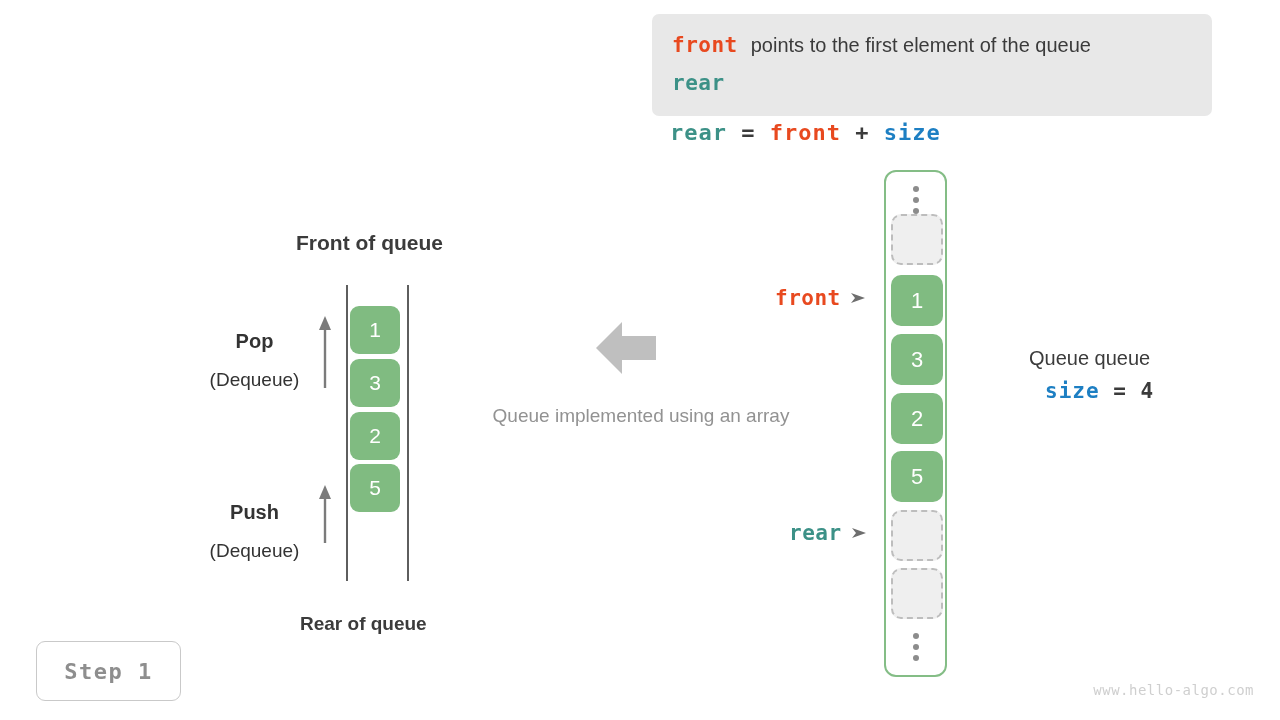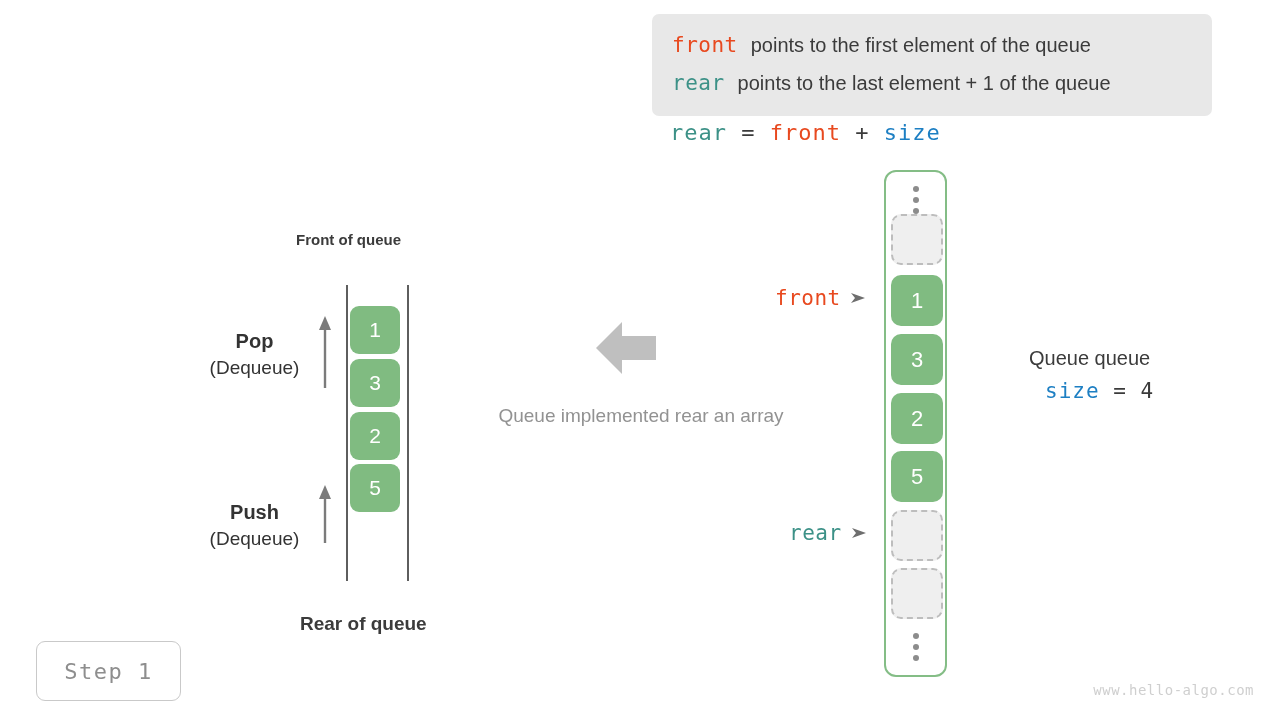--- a/index.html
+++ b/index.html
@@ -29,21 +29,21 @@
     padding: 12px 20px 0 20px;
   }
   .legend-row {
     height: 38px;
     display: flex;
     align-items: center;
     white-space: nowrap;
   }
   .mono {
     font-family: "DejaVu Sans Mono", "Liberation Mono", monospace;
-    font-weight: normal;
+    font-weight: bold;
   }
   .kw-front { color: #e8491f; }
   .kw-rear  { color: #3c9187; }
   .kw-size  { color: #1d7fc3; }
   .legend-kw {
     font-size: 21px;
     letter-spacing: 0.5px;
   }
   .legend-desc {
     font-size: 20px;
@@ -60,21 +60,21 @@
     letter-spacing: 1px;
     white-space: nowrap;
   }
   #formula .op { color: #3b3b3b; }
 
   
   #front-of-queue-label {
     position: absolute;
     left: 296px;
     top: 231px;
-    font-size: 15px;
+    font-size: 21px;
     font-weight: bold;
     color: #3b3b3b;
     white-space: nowrap;
   }
   #rear-of-queue-label {
     position: absolute;
     left: 300px;
     top: 613px;
     font-size: 19px;
     font-weight: bold;
@@ -115,20 +115,21 @@
   .op-label .op-title {
     font-size: 20px;
     font-weight: bold;
     display: block;
     line-height: 26px;
   }
   .op-label .op-sub {
     font-size: 19px;
     display: block;
     line-height: 28px;
+    margin-top: 12px;
   }
   #pop-label  { left: 182px; top: 328px; width: 145px; }
   #push-label { left: 182px; top: 499px; width: 145px; }
 
   .up-arrow {
     position: absolute;
     width: 14px;
   }
   #pop-arrow  { left: 318px; top: 316px; height: 72px; }
   #push-arrow { left: 318px; top: 485px; height: 58px; }
@@ -274,21 +275,20 @@
 </head>
 <body>
 
 <div id="legend-box">
   <div class="legend-row">
     <span class="mono legend-kw kw-front">front</span>
     <span class="legend-desc">points to the first element of the queue</span>
   </div>
   <div class="legend-row">
     <span class="mono legend-kw kw-rear">rear</span>
-    <span class="legend-desc">points to the last element + 1 of the queue</span>
   </div>
 </div>
 
 <div id="formula" class="mono">
   <span class="kw-rear">rear</span>
   <span class="op">=</span>
   <span class="kw-front">front</span>
   <span class="op">+</span>
   <span class="kw-size">size</span>
 </div>
@@ -319,21 +319,21 @@
 <svg class="up-arrow" id="push-arrow" viewBox="0 0 14 58">
   <line x1="7" y1="58" x2="7" y2="12" stroke="#7b7b7b" stroke-width="2.4"></line>
   <polygon points="7,0 13,14 1,14" fill="#7b7b7b"></polygon>
 </svg>
 
 <div id="rear-of-queue-label">Rear of queue</div>
 
 <svg id="center-arrow" viewBox="0 0 60 52">
   <polygon points="0,26 26,0 26,14 60,14 60,38 26,38 26,52" fill="#bfbfbf"></polygon>
 </svg>
-<div id="center-caption">Queue implemented rear an array</div>
+<div id="center-caption">Queue implemented using an array</div>
 
 <div id="array-container">
   <div class="dots" id="dots-top">
     <span></span>
       <span></span>
       <span></span>
   </div>
 
   <div class="acell empty" style="top:42px"></div>
   <div class="acell filled" style="top:103px">1</div>

